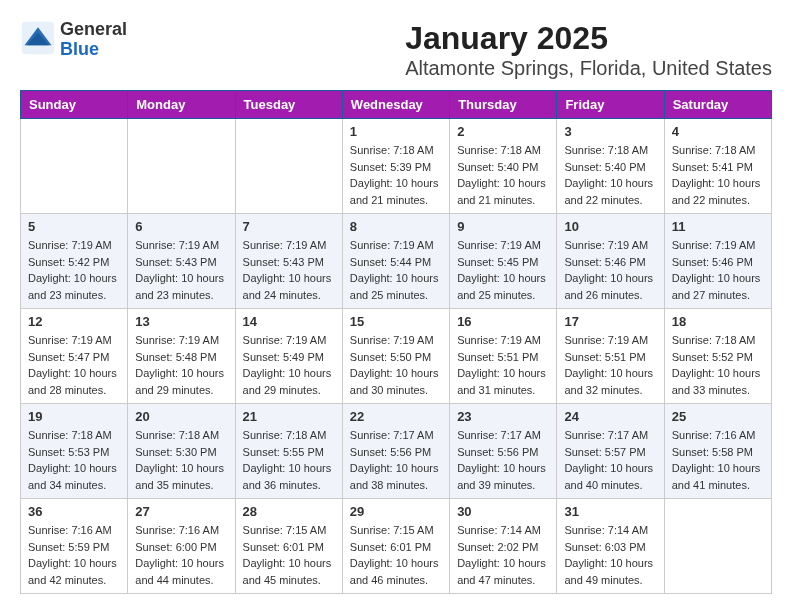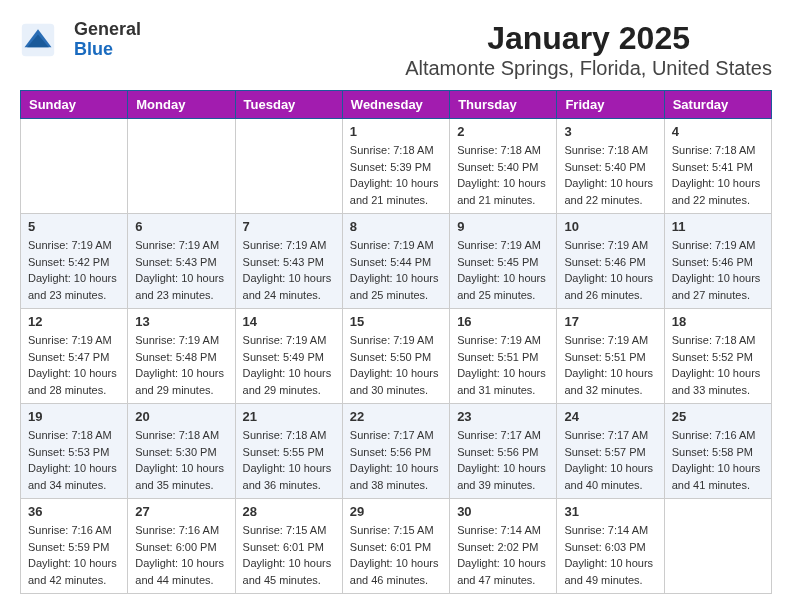--- a/index.html
+++ b/index.html
@@ -11,36 +11,35 @@
       padding: 20px;
     }
     .header {
       display: flex;
       justify-content: space-between;
       align-items: flex-start;
       margin-bottom: 10px;
     }
     .logo {
       display: flex;
-      align-items: center;
-      gap: 18px;
+      gap: 4px;
     }
     .logo-text {
       font-size: 18px;
       font-weight: bold;
       line-height: 1.1;
     }
     .logo-general { color: #333; }
     .logo-blue { color: #1a6bbf; }
     .logo-icon {
       width: 36px;
       height: 36px;
     }
     .title-block {
-      text-align: center;
+      text-align: left;
     }
     .title-block h1 {
       font-size: 32px;
       font-weight: bold;
       color: #222;
     }
     .title-block h2 {
       font-size: 20px;
       color: #444;
       font-weight: normal;

